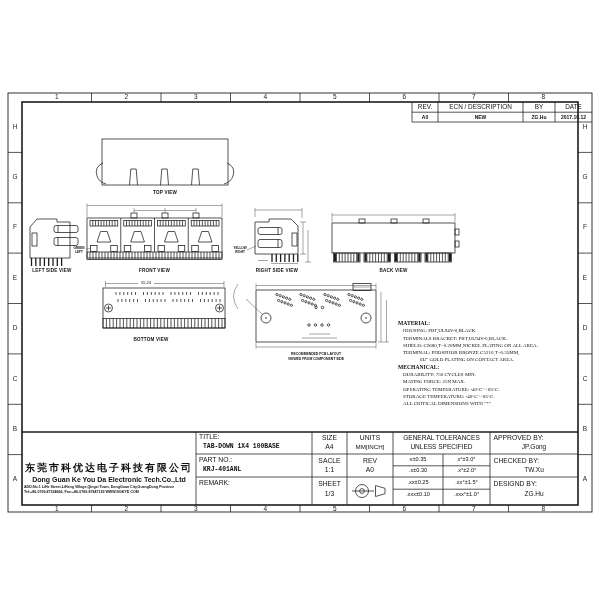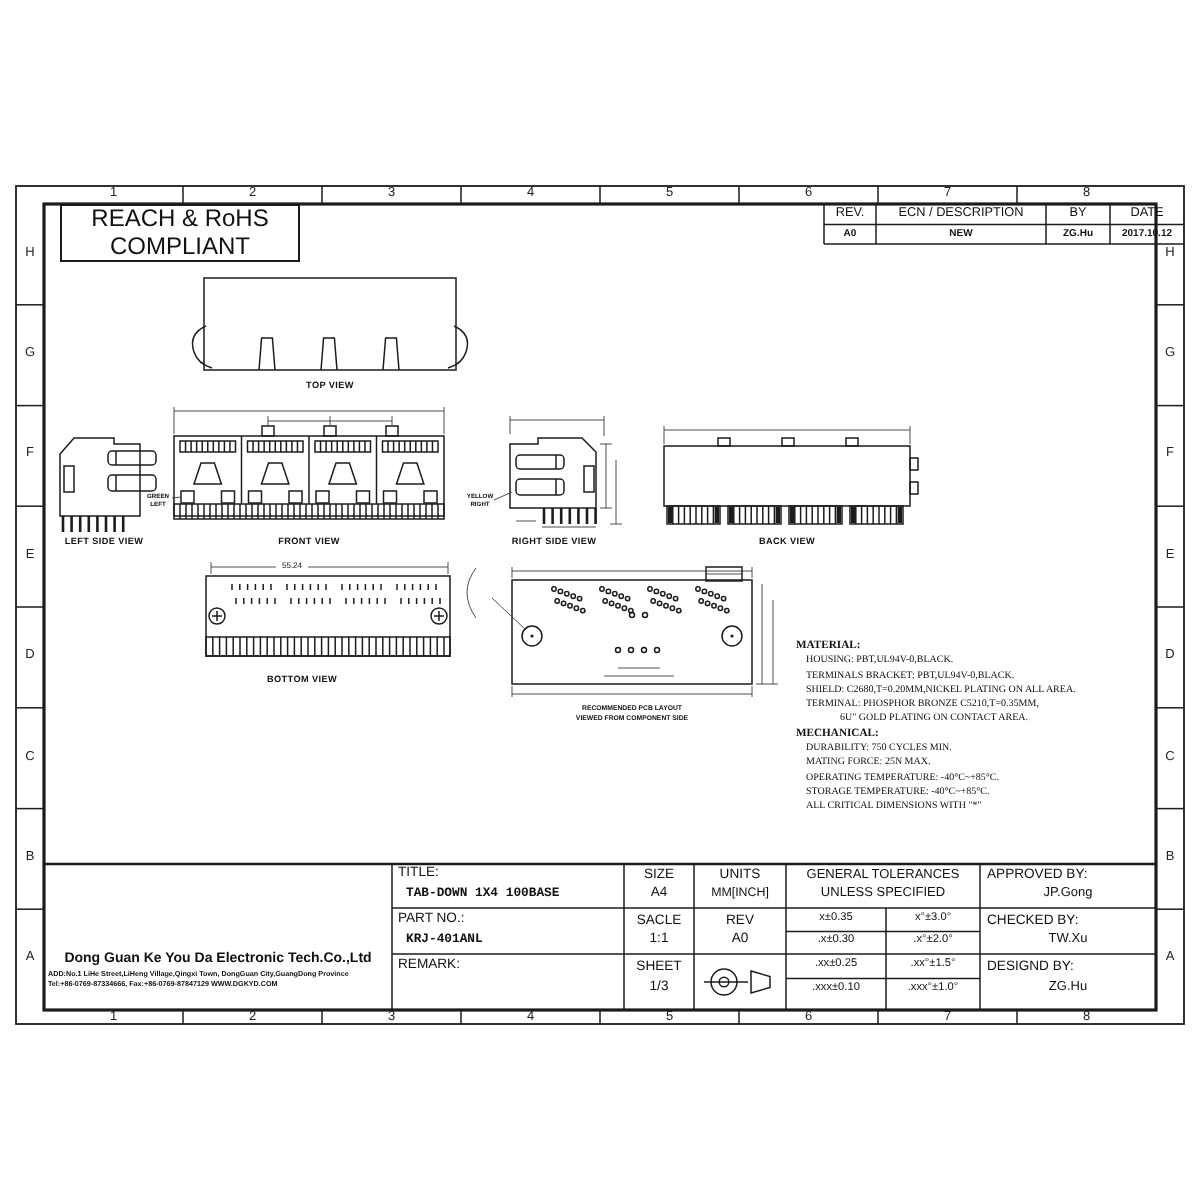--- a/index.html
+++ b/index.html
@@ -515,24 +515,20 @@
   </g>
 
   <g>
     <circle cx="362" cy="491" r="6.5"></circle>
         <circle cx="362" cy="491" r="2.4"></circle>
     <line x1="352" y1="491" x2="374" y2="491"></line>
     <path d="M375.5,485.5 L385,488.3 V493.7 L375.5,496.5 Z"></path>
   </g>
 </svg>
 
-<div id="reach">
-  <span>REACH &amp; RoHS</span>
-  <span>COMPLIANT</span>
-</div>
 
 <div class="t hdr" style="left:425px;top:103.8px">REV.</div>
 <div class="t hdr" style="left:480.5px;top:103.8px">ECN / DESCRIPTION</div>
 <div class="t hdr" style="left:539px;top:103.8px">BY</div>
 <div class="t hdr" style="left:573.5px;top:103.8px">DATE</div>
 <div class="t val" style="left:425px;top:114.5px">A0</div>
 <div class="t val" style="left:480.5px;top:114.5px">NEW</div>
 <div class="t val" style="left:539px;top:114.5px">ZG.Hu</div>
 <div class="t val" style="left:573.5px;top:114.5px">2017.10.12</div>
 
@@ -559,20 +555,21 @@
   <div class="ml">TERMINAL: PHOSPHOR BRONZE C5210,T=0.35MM,</div>
   <div class="ml c2">6U" GOLD PLATING ON CONTACT AREA.</div>
   <div class="mh">MECHANICAL:</div>
   <div class="ml">DURABILITY: 750 CYCLES MIN.</div>
   <div class="ml">MATING FORCE: 25N MAX.</div>
   <div class="ml">OPERATING TEMPERATURE: -40°C~+85°C.</div>
   <div class="ml">STORAGE TEMPERATURE: -40°C~+85°C.</div>
   <div class="ml">ALL CRITICAL DIMENSIONS WITH "*"</div>
 </div>
 
+<div class="t" style="left:109px;top:463px;font-size:10px;font-weight:bold;letter-spacing:2px">东莞市科优达电子科技有限公司</div>
 <div class="t" style="left:109px;top:476px;font-size:7px;font-weight:bold">Dong Guan Ke You Da Electronic Tech.Co.,Ltd</div>
 <div class="tl" style="left:24px;top:486px;font-size:3.6px;font-weight:bold">ADD:No.1 LiHe Street,LiHeng Village,Qingxi Town, DongGuan City,GuangDong Province</div>
 <div class="tl" style="left:24px;top:491px;font-size:3.6px;font-weight:bold">Tel:+86-0769-87334666, Fax:+86-0769-87847129  WWW.DGKYD.COM</div>
 
 <div class="tl lbl7" style="left:199px;top:434px">TITLE:</div>
 <div class="tl mono" style="left:203px;top:443.5px;font-size:6.4px">TAB-DOWN 1X4 100BASE</div>
 <div class="tl lbl7" style="left:199px;top:457px">PART NO.:</div>
 <div class="tl mono" style="left:203px;top:466.5px;font-size:6.4px">KRJ-401ANL</div>
 <div class="tl lbl7" style="left:199px;top:480px">REMARK:</div>
 

